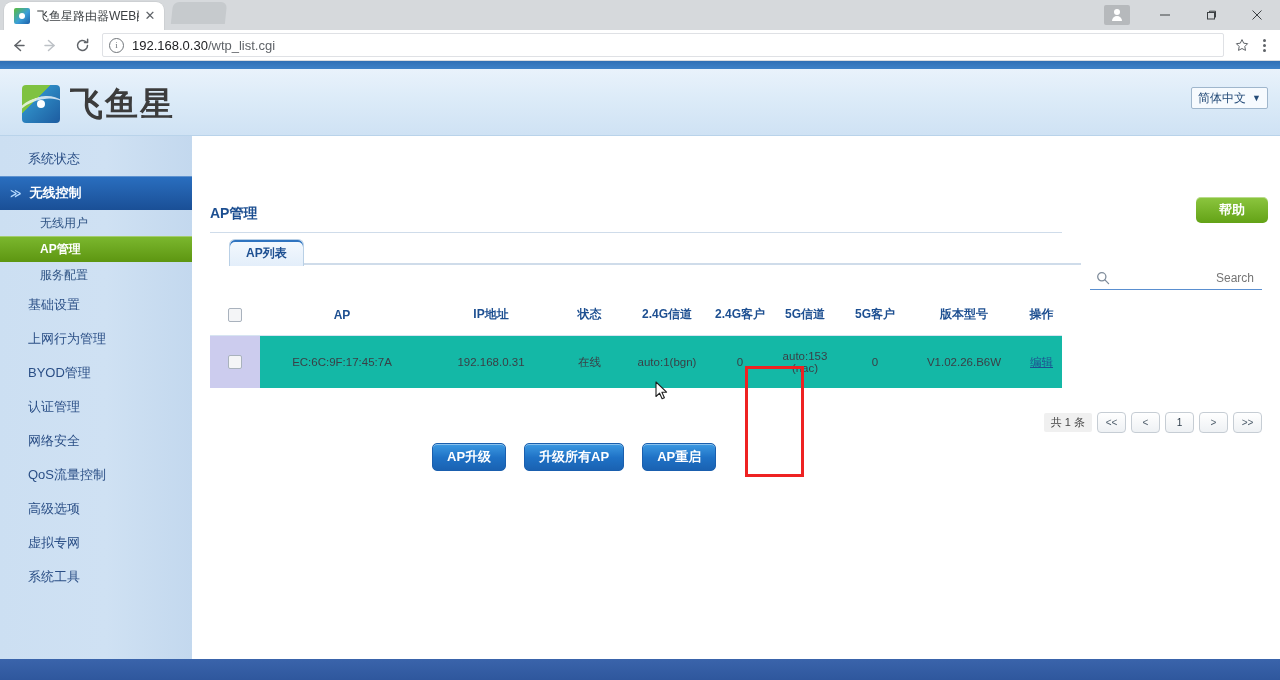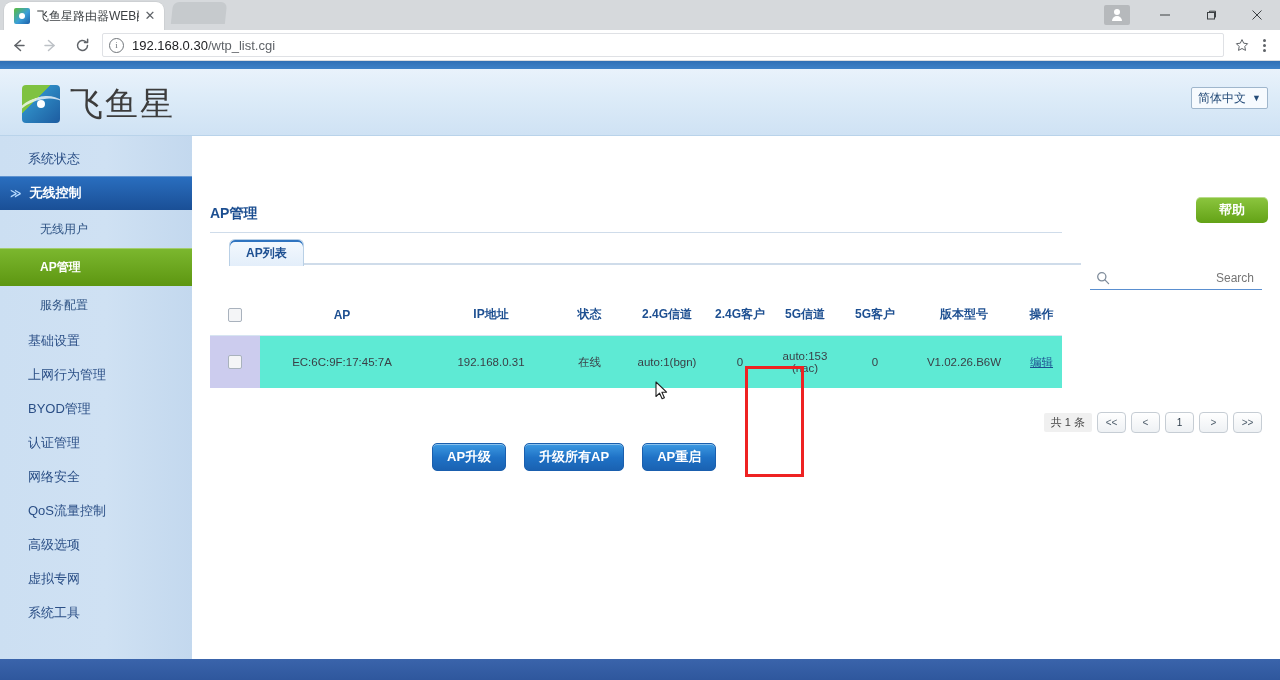--- a/index.html
+++ b/index.html
@@ -118,21 +118,21 @@
   .logo-mark:before{
     content:"";position:absolute;left:-8px;top:12px;width:54px;height:34px;
     border-top:3px solid rgba(255,255,255,.75);
     border-radius:50%;transform:rotate(-18deg);
   }
   .logo-mark:after{
     content:"";position:absolute;left:15px;top:15px;width:8px;height:8px;
     border-radius:50%;background:#ffffff;
   }
   .logo-text{
-    font-size:33px;font-weight:normal;color:#3c3c3c;margin-left:10px;
+    font-size:33px;font-weight:bold;color:#3c3c3c;margin-left:10px;
     letter-spacing:2px;line-height:38px;
     font-family:"DejaVu Sans","Liberation Sans",sans-serif;
   }
   .lang-select{
     position:absolute;right:12px;top:18px;
     height:20px;padding:0 6px;
     border:1px solid #9fb6cc;background:#f6fafe;border-radius:2px;
     font-size:12px;color:#244b78;display:flex;align-items:center;gap:6px;cursor:pointer;
   }
   .lang-select .caret{font-size:9px;}
@@ -146,21 +146,21 @@
     font-size:13px;color:#2b4f86;padding-left:28px;cursor:pointer;
     white-space:nowrap;
   }
   .nav-item.group{
     background:linear-gradient(#2a6fc0,#1a4f96);
     color:#ffffff;font-weight:bold;padding-left:10px;gap:8px;
     box-shadow:inset 0 1px 0 rgba(255,255,255,.25);
   }
   .nav-item.group .chev{font-size:11px;color:#b9dcff;}
   .nav-item.sub{
-    height:38px;font-size:12px;color:#2c5182;padding-left:40px;
+    height:26px;font-size:12px;color:#2c5182;padding-left:40px;
   }
   .nav-item.sub.active{
     background:linear-gradient(#7cb82f,#5d9611);
     color:#ffffff;font-weight:bold;
     box-shadow:inset 0 1px 0 rgba(255,255,255,.3);
   }
   .nav-spacer{height:6px;}
 
   .content{position:absolute;left:192px;top:75px;width:1088px;height:583px;background:#ffffff;}
 
@@ -212,21 +212,21 @@
     border-collapse:collapse;table-layout:fixed;
   }
   .tbl th{
     font-size:12px;font-weight:bold;color:#1d4f91;
     padding:12px 2px;vertical-align:middle;text-align:center;
     background:#ffffff;border-bottom:1px solid #d7e4f1;
   }
   .tbl td{
     font-size:11.5px;color:#3a3f46;text-align:center;
     padding:14px 2px;vertical-align:middle;
-    background:#5eead4;
+    background:#14b8a6;
   }
   .tbl td.cb-cell, .tbl th.cb-cell{width:46px;}
   .tbl td.cb-cell{background:#ccccee;}
   .chk{
     width:12px;height:12px;display:inline-block;
     border:1px solid #a9b2bd;background:#f4f5f7;border-radius:2px;
     vertical-align:middle;cursor:pointer;
   }
   .tbl a.edit{color:#1d4f91;text-decoration:underline;cursor:pointer;font-size:11.5px;}
 

